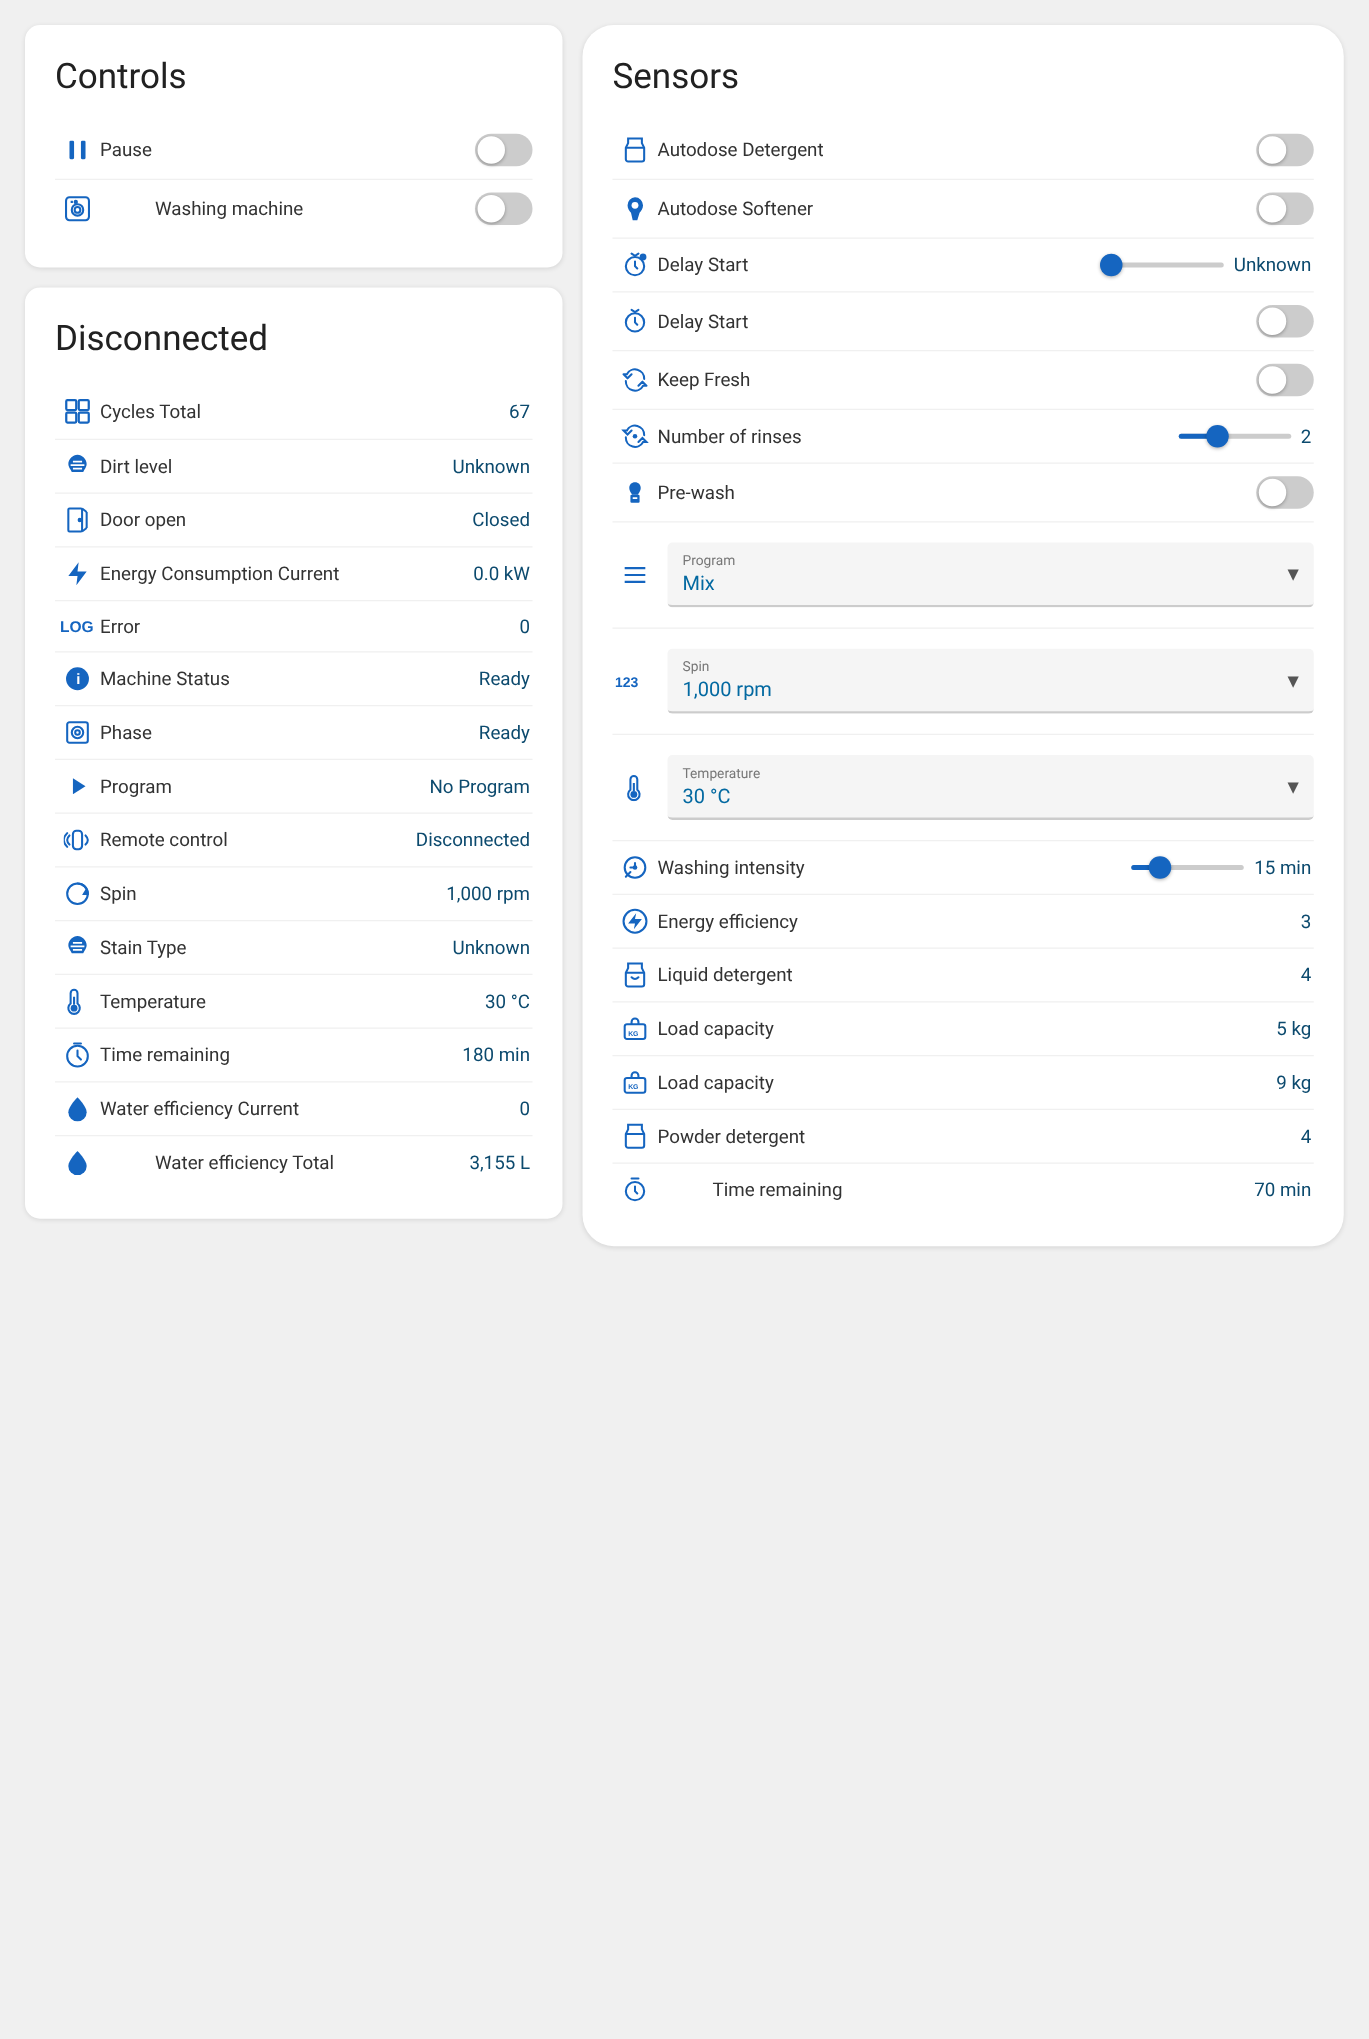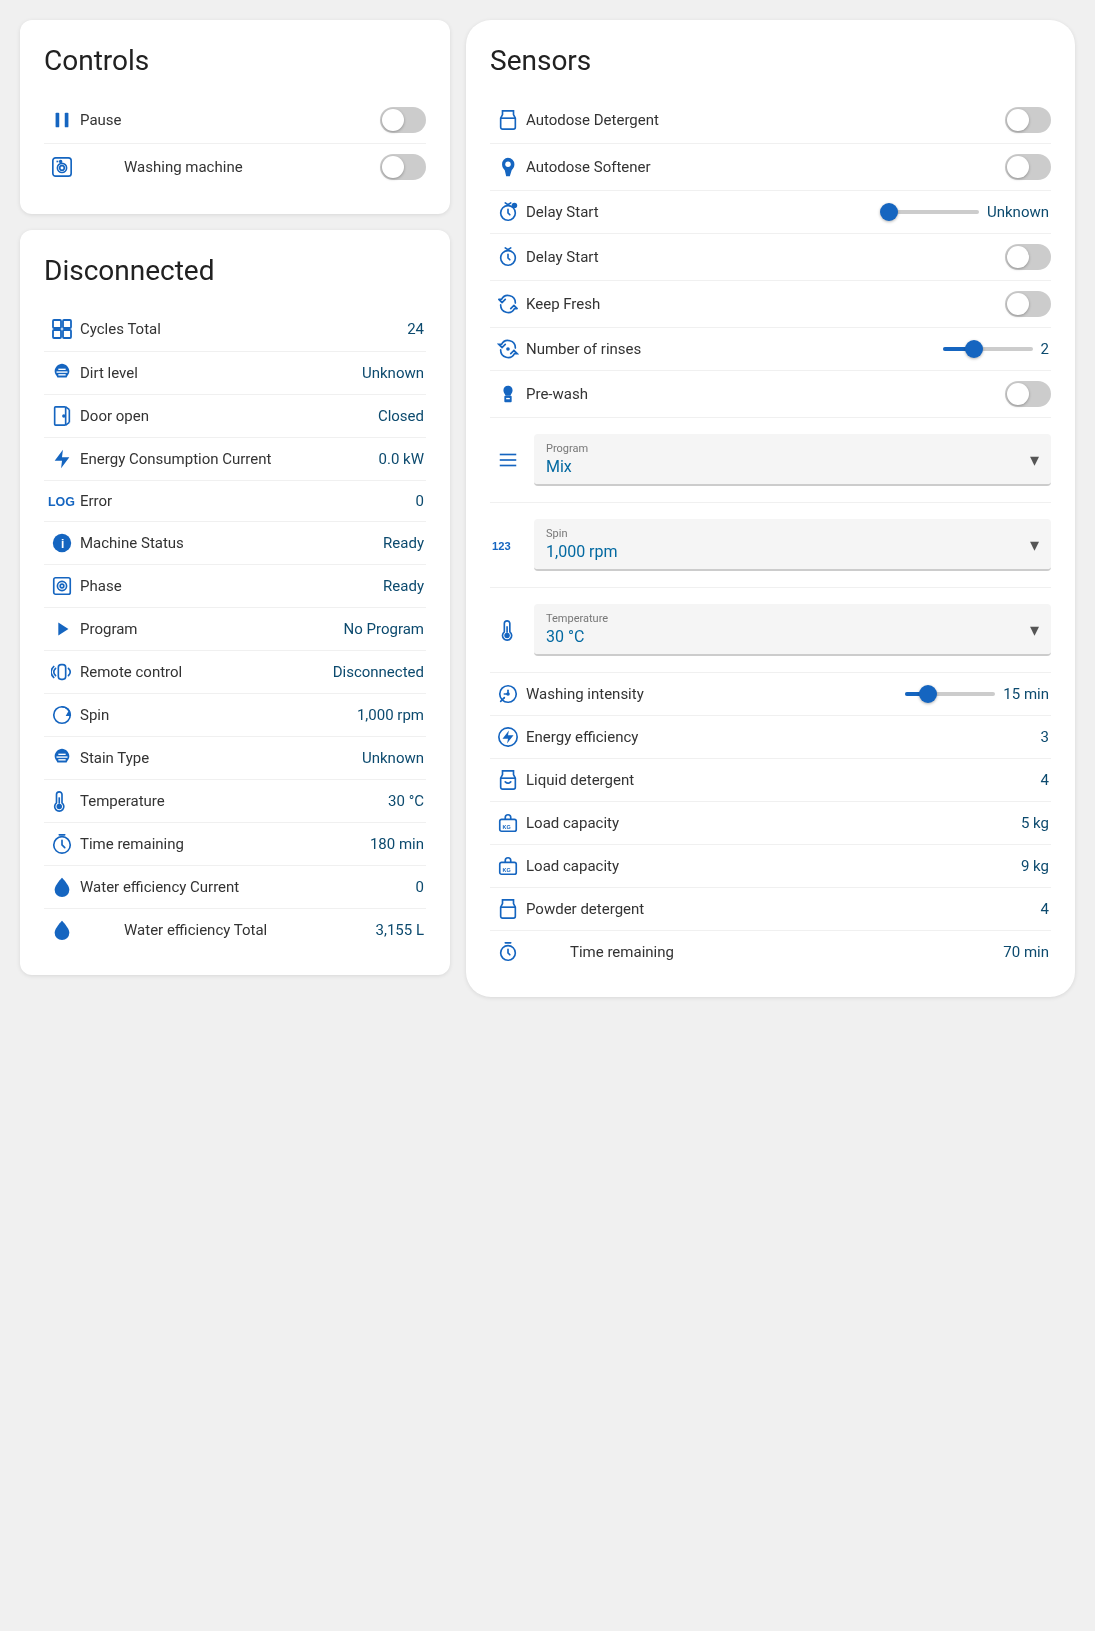--- a/index.html
+++ b/index.html
@@ -212,21 +212,21 @@
       <div class="row">
         <div class="row-icon">
           <svg width="24" height="24" viewBox="0 0 24 24" fill="none" stroke="#1565c0" stroke-width="1.8">
             <rect x="3" y="3" width="8" height="8" rx="1"></rect>
             <rect x="13" y="3" width="8" height="8" rx="1"></rect>
             <rect x="3" y="13" width="8" height="8" rx="1"></rect>
             <rect x="13" y="13" width="8" height="8" rx="1"></rect>
           </svg>
         </div>
         <span class="row-label">Cycles Total</span>
-        <span class="row-value">24</span>
+        <span class="row-value">67</span>
       </div>
 
       <div class="row">
         <div class="row-icon">
           <svg width="22" height="22" viewBox="0 0 24 24" fill="#1565c0">
             <path d="M12 2C8 2 4 6 4 10c0 2 1 3.5 2 5l1 2h10l1-2c1-1.5 2-3 2-5 0-4-4-8-8-8z"></path>
             <line x1="8" y1="14" x2="16" y2="14" stroke="#fff" stroke-width="1.5"></line>
             <line x1="6" y1="11" x2="18" y2="11" stroke="#fff" stroke-width="1.5"></line>
             <line x1="8" y1="8" x2="16" y2="8" stroke="#fff" stroke-width="1.5"></line>
           </svg>

